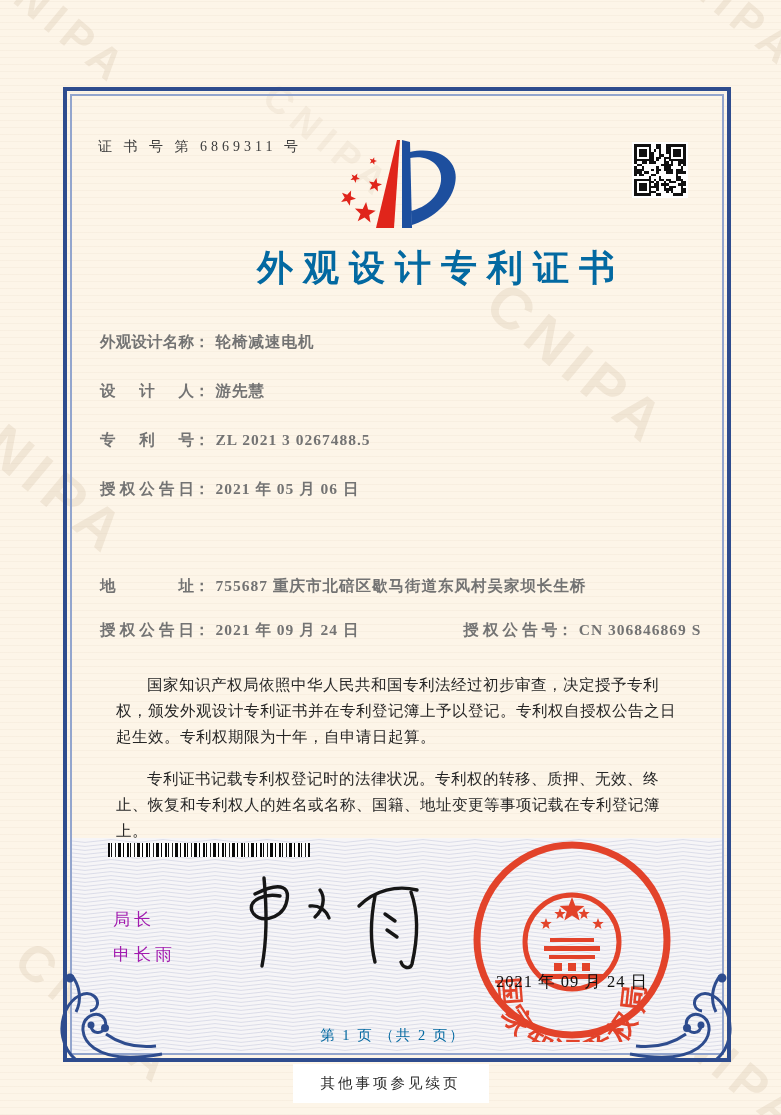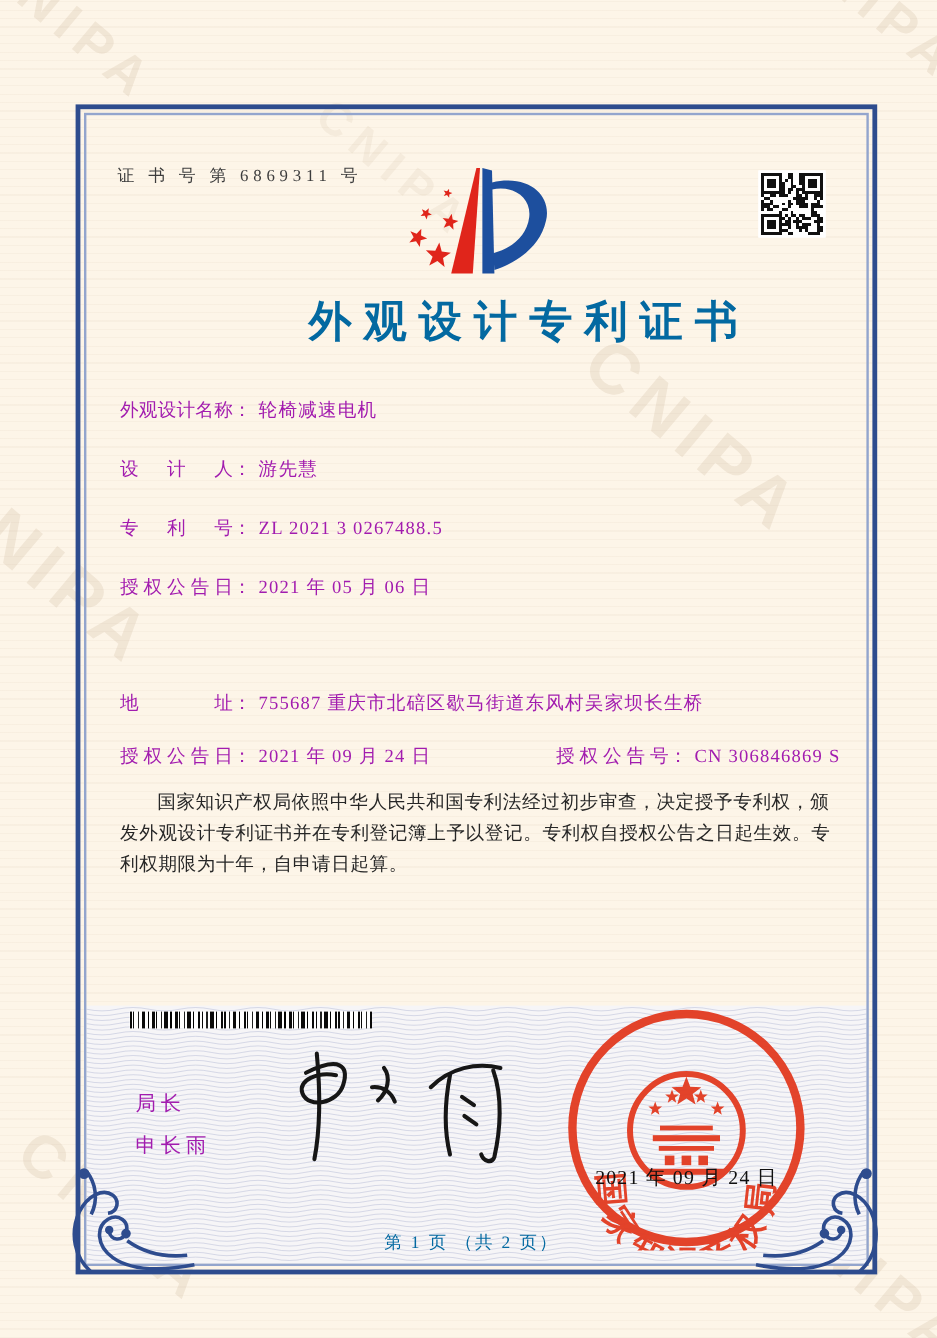--- a/index.html
+++ b/index.html
@@ -16,28 +16,28 @@
   .frame-inner{position:absolute;inset:3px;border:2px solid #93a5cd;}
   .waveband{position:absolute;left:72px;top:838px;width:650px;height:215px;
     background:#f6f5f7;z-index:2;}
   .waveband svg{position:absolute;inset:0;}
   .cert-no{position:absolute;left:98px;top:138px;font-size:14px;letter-spacing:4px;
     color:#3c3c3c;z-index:3;}
   .logo{position:absolute;left:322px;top:126px;width:150px;height:108px;z-index:3;}
   .qr{position:absolute;left:632px;top:142px;width:56px;height:56px;z-index:3;background:#fff;}
   .title{position:absolute;left:63px;top:244px;width:756px;text-align:center;
     font-size:36px;font-weight:700;letter-spacing:10px;color:#0369a1;z-index:3;}
-  .field-row{position:absolute;left:100px;font-size:15.5px;color:#a21caf;z-index:3;white-space:nowrap;}
+  .field-row{position:absolute;left:100px;font-size:15.5px;color:#737373;z-index:3;white-space:nowrap;font-weight:bold;}
   .field-label{display:inline-block;width:94px;text-align:justify;text-align-last:justify;}
   .field-colon{display:inline-block;}
   .field-value{display:inline-block;margin-left:6px;letter-spacing:1px;}
   .grant-group2{display:inline-block;margin-left:100px;}
   .paras{position:absolute;left:100px;top:656px;width:597px;font-size:15.5px;
     line-height:26px;color:#262626;z-index:3;}
-  .paras p{margin:0;text-indent:2em;letter-spacing:0.5px;}
+  .paras p{margin:16px;text-indent:2em;letter-spacing:0.5px;}
   .barcode{position:absolute;left:108px;top:843px;width:202px;height:14px;z-index:3;
     background:repeating-linear-gradient(90deg,#0a0a0a 0 2px,#fff 2px 3px,#0a0a0a 3px 4px,
       #fff 4px 7px,#222 7px 8px,#fff 8px 10px,#0a0a0a 10px 13px,#fff 13px 15px,
       #000 15px 16px,#fff 16px 19px);}
   .signer{position:absolute;left:113px;top:908px;z-index:3;
     font-family:"Liberation Sans",sans-serif;font-size:17px;color:#a21caf;letter-spacing:4px;}
   .signer div{margin-bottom:12px;}
   .signature{position:absolute;left:225px;top:872px;width:220px;height:105px;z-index:3;}
   .seal{position:absolute;left:470px;top:838px;width:204px;height:204px;z-index:4;opacity:.95;}
   .seal-date{position:absolute;left:482px;top:971px;width:180px;text-align:center;
@@ -312,20 +312,21 @@
     <span class="field-label">地址</span><span class="field-colon">：</span><span class="field-value">755687  重庆市北碚区歇马街道东风村吴家坝长生桥</span>
   </div>
 
   <div class="field-row" style="top:620px;">
     <span><span class="field-label">授权公告日</span><span class="field-colon">：</span><span class="field-value">2021 年 09 月 24 日</span></span>
     <span class="grant-group2"><span class="field-label">授权公告号</span><span class="field-colon">：</span><span class="field-value">CN 306846869 S</span></span>
   </div>
 
   <div class="paras">
     <p>国家知识产权局依照中华人民共和国专利法经过初步审查，决定授予专利权，颁发外观设计专利证书并在专利登记簿上予以登记。专利权自授权公告之日起生效。专利权期限为十年，自申请日起算。</p>
+    <p>专利证书记载专利权登记时的法律状况。专利权的转移、质押、无效、终止、恢复和专利权人的姓名或名称、国籍、地址变更等事项记载在专利登记簿上。</p>
   </div>
 
   <div class="barcode"></div>
 
   <div class="signer">
     <div>局长</div>
     <div>申长雨</div>
   </div>
 
   <svg class="signature" viewBox="0 0 220 105" fill="none" stroke="#161616" stroke-width="3.4" stroke-linecap="round">
@@ -379,14 +380,15 @@
     <path d="M116,84 C84,90 62,88 48,78 C34,68 34,52 44,46 C53,41 62,48 59,57 C56,65 46,64 45,56"></path>
     <path d="M30,90 C16,78 12,58 20,40 C27,26 40,20 48,26 C54,31 52,40 44,41"></path>
     <path d="M26,6 C34,16 36,30 30,42"></path>
     <path d="M60,64 C74,74 92,78 110,76"></path>
     <circle cx="24" cy="8" r="3" fill="#2e4c8e"></circle>
     <circle cx="59" cy="58" r="2.5" fill="#2e4c8e"></circle>
     <circle cx="45" cy="55" r="2" fill="#2e4c8e"></circle>
   </svg>
 
   <div class="page-info">第 1 页 （共 2 页）</div>
+  <div class="continuation">其他事项参见续页</div>
 
 </div>
 
 </body></html>

